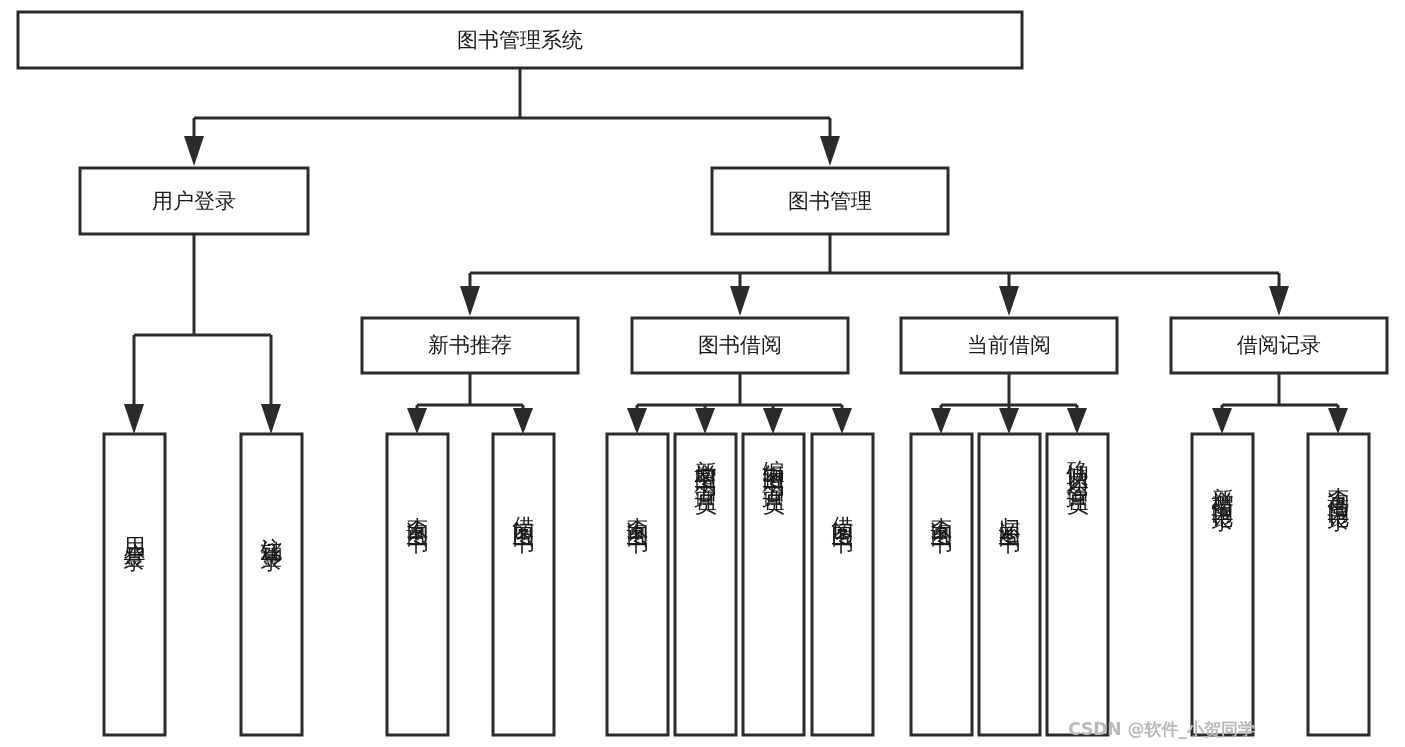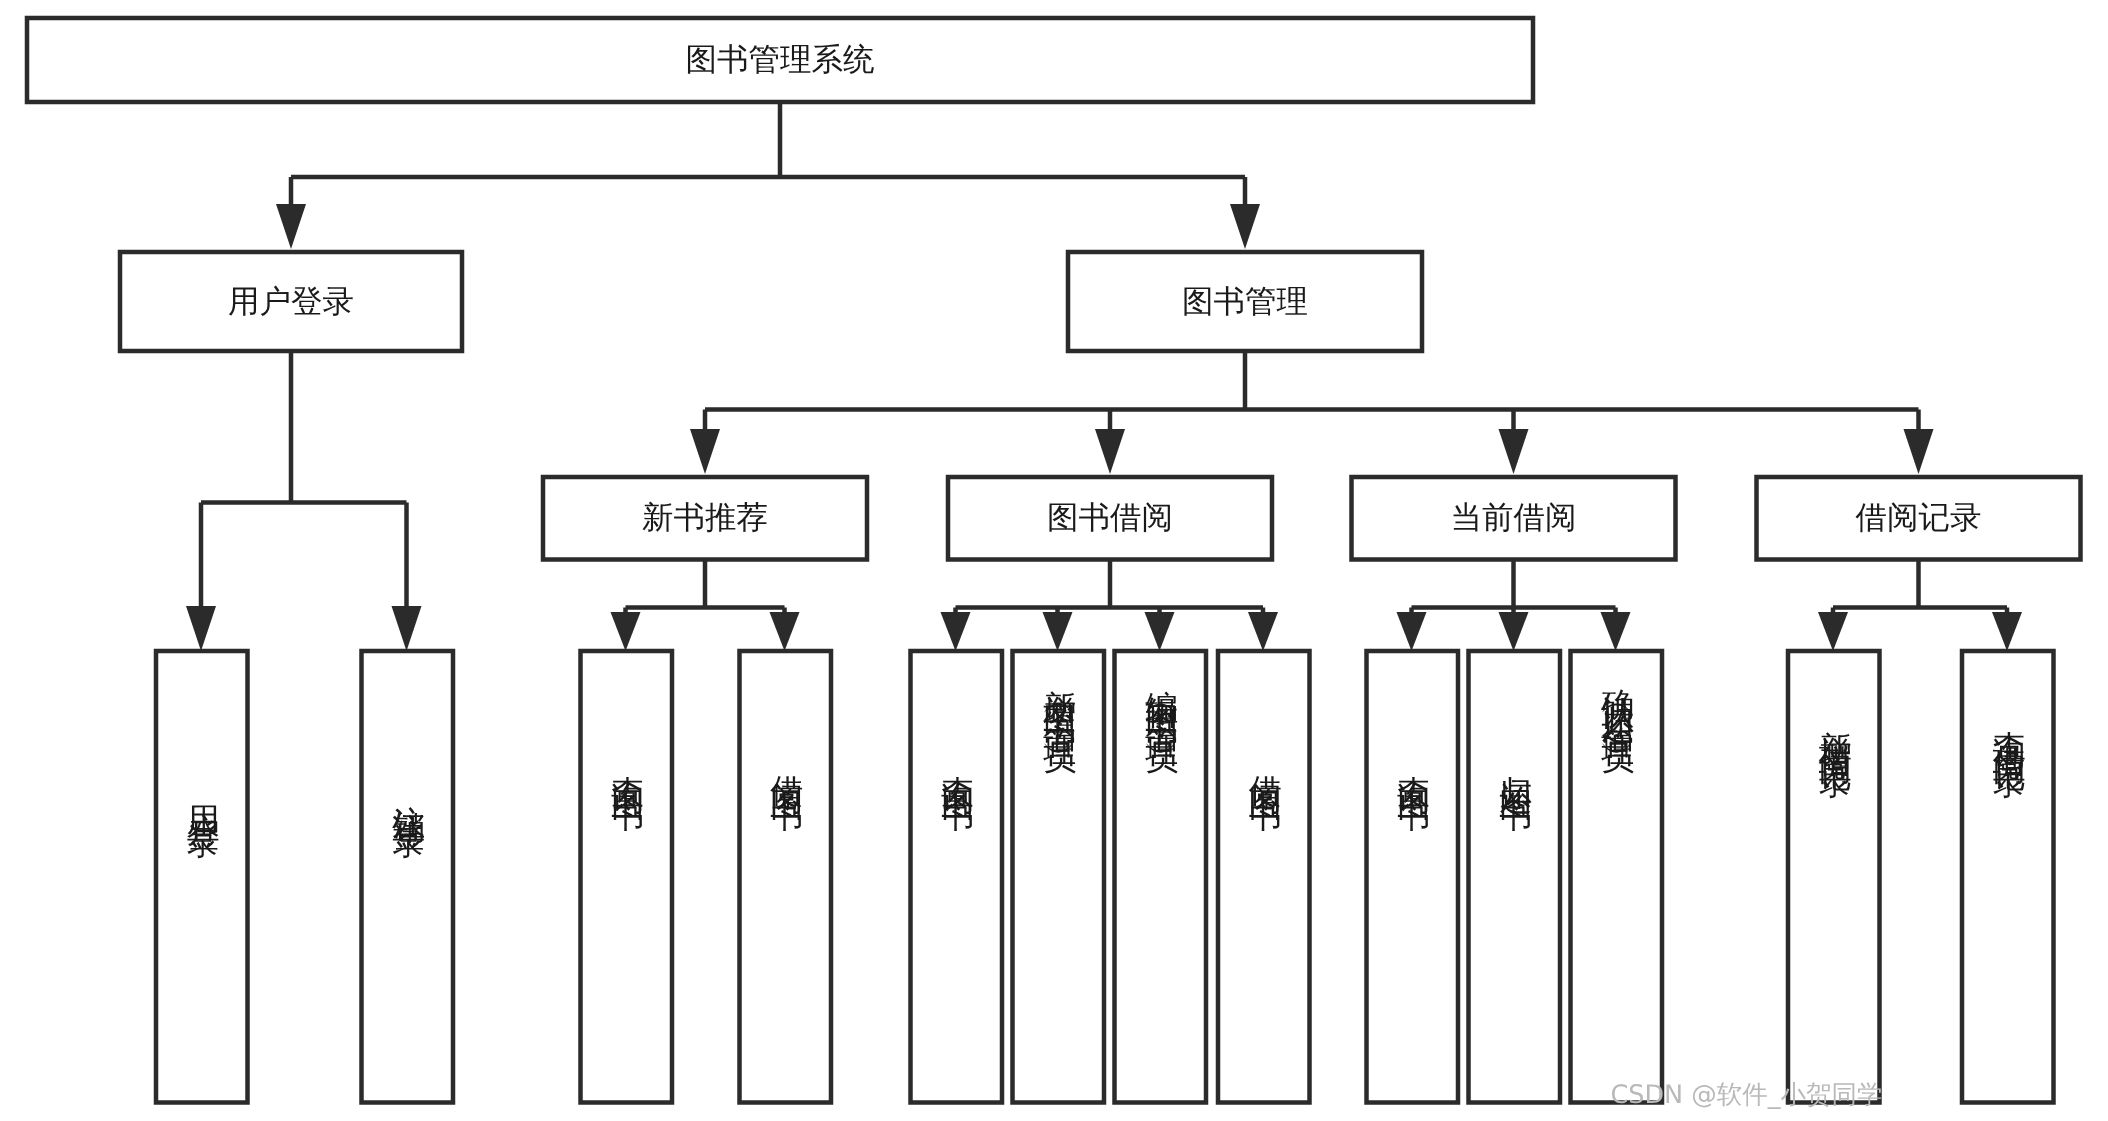--- a/index.html
+++ b/index.html
@@ -69,20 +69,21 @@
   }
   .watermark {
     position: absolute;
     right: 8px;
     bottom: 6px;
     font-family: "DejaVu Sans", "Liberation Sans", sans-serif;
     font-size: 17px;
     color: #b9b9b9;
     white-space: nowrap;
     pointer-events: none;
+    font-weight: bold;
   }
 </style>
 </head>
 <body>
 
 <div id="diagram-root">
 
   <svg id="tree-svg" viewBox="0 0 1405 747">
 
     <g>

